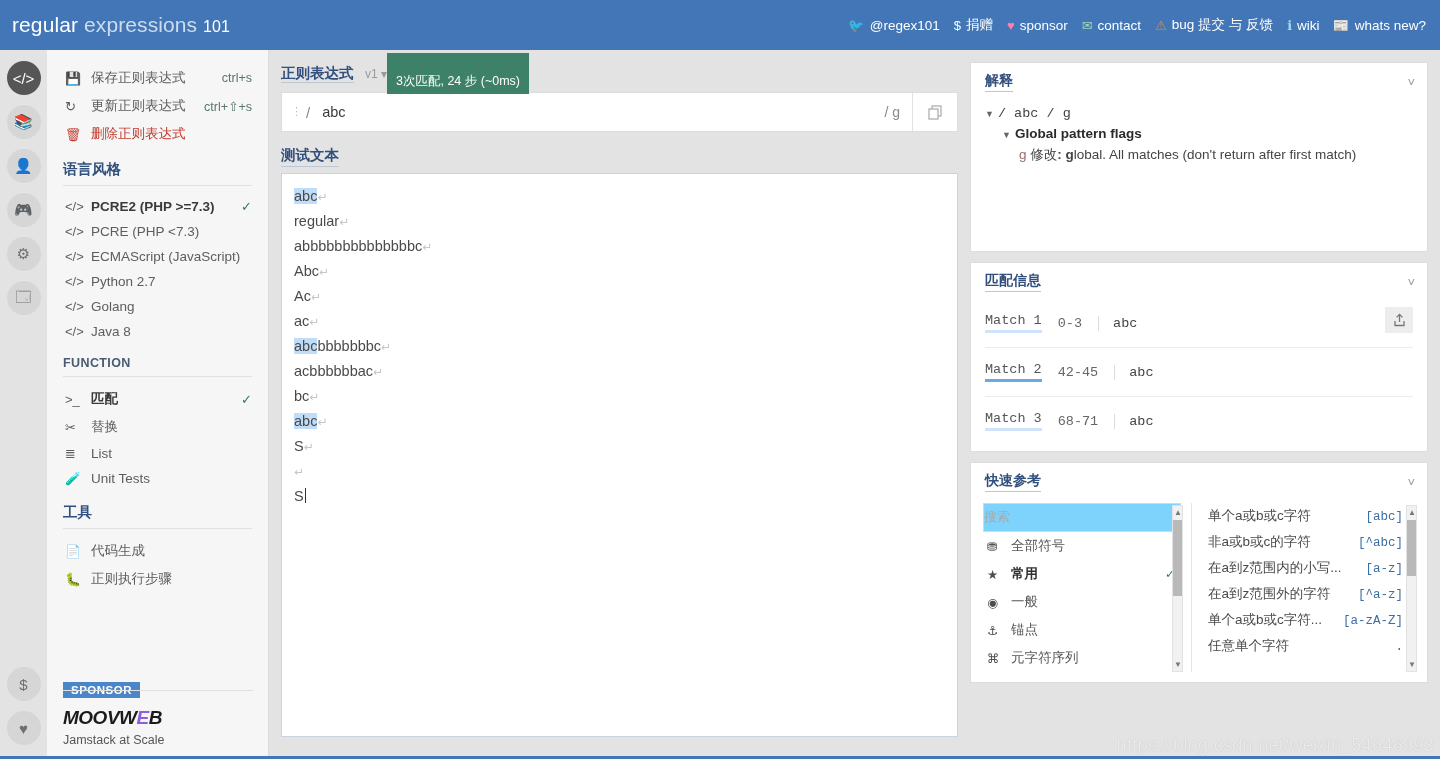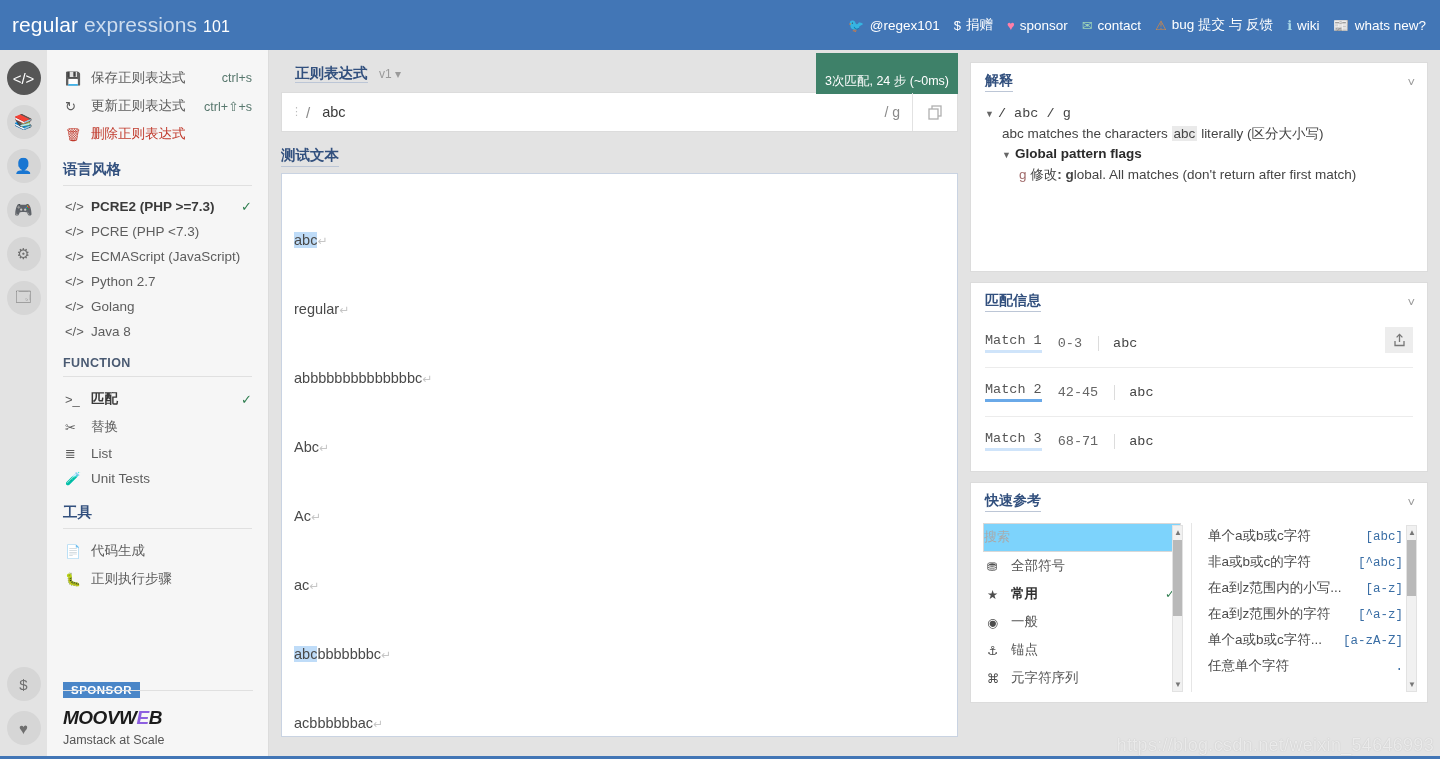--- a/index.html
+++ b/index.html
@@ -78,22 +78,22 @@
   .moov {
     font-size: 19px; font-weight: bold; font-style: italic;
     color: #1b1b1b; letter-spacing: -.5px; font-family: "Liberation Sans", sans-serif;
   }
   .moov .e1 { color: #8d5fe0; }
   .sponsor-sub { font-size: 12.5px; color: #555; margin-top: 4px; }
 
   
   .center { flex: 1; padding: 12px 12px 0 12px; min-width: 0; }
   .c-head {
-    display: flex; align-items: center; justify-content: space-between;
-    margin-bottom: 8px; height: 22px; margin-left: 14px;
+    display: flex; align-items: center; 
+    margin-bottom: 8px; height: 22px;
   }
   .c-title { font-size: 14.5px; font-weight: bold; color: #32507e;
              border-bottom: 1px solid #bcc6d6; padding-bottom: 1px; }
   .c-ver { font-size: 12px; color: #9a9a9a; margin-left: 7px; }
   .badge {
     background: #3e8169; color: #ffffff; font-size: 12.5px;
     padding: 20px 9px 4px 9px; white-space: nowrap;
   }
   .regex-box {
     background: #ffffff; border: 1px solid #dcdcdc; height: 40px;
@@ -112,21 +112,21 @@
   }
   .sub-title {
     font-size: 14.5px; font-weight: bold; color: #32507e; margin: 14px 0 6px 0;
     display: inline-block; border-bottom: 1px solid #bcc6d6; padding-bottom: 1px;
   }
   .test-box {
     background: #ffffff; border: 1px solid #c9d3e2; height: 564px;
     padding: 10px 12px; font-size: 14.5px; color: #4a4a4a; line-height: 24px;
     overflow: hidden; position: relative;
   }
-  .tline { white-space: pre; margin-top: 44px; }
+  .tline { white-space: pre; }
   .hl { background: #bfdcf8; }
   .pil { color: #c6c6c6; font-size: 12px; }
   .caret {
     display: inline-block; width: 1px; height: 15px; background: #333;
     vertical-align: -2px; margin-left: 1px;
   }
 
   
   .right { width: 470px; padding: 12px 12px 0 0; flex-shrink: 0; }
   .panel { background: #ffffff; border: 1px solid #dcdcdc; margin-bottom: 10px; }
@@ -412,21 +412,20 @@
 
       <div class="panel">
         <div class="p-head">
           <span class="p-title">解释</span>
           <span class="chev">˅</span>
         </div>
         <div class="p-body expl">
           <div>
             <span class="tri">▼</span><span class="mono-lite">/ abc / g</span>
           </div>
-          <div class="lvl1"><span>abc matches the characters </span><span class="code-chip">abc</span><span> literally (区分大小写)</span></div>
           <div class="lvl2"><span class="tri">▼</span><span>Global pattern flags</span></div>
           <div class="lvl3"><span style="color:#a06a6a">g</span>&nbsp;<span>修改</span><b>:</b> <b>g</b><span>lobal. All matches (don't return after first match)</span></div>
           <div class="expl-pad"></div>
         </div>
       </div>
 
       <div class="panel">
         <div class="p-head">
           <span class="p-title">匹配信息</span>
           <span class="chev">˅</span>

